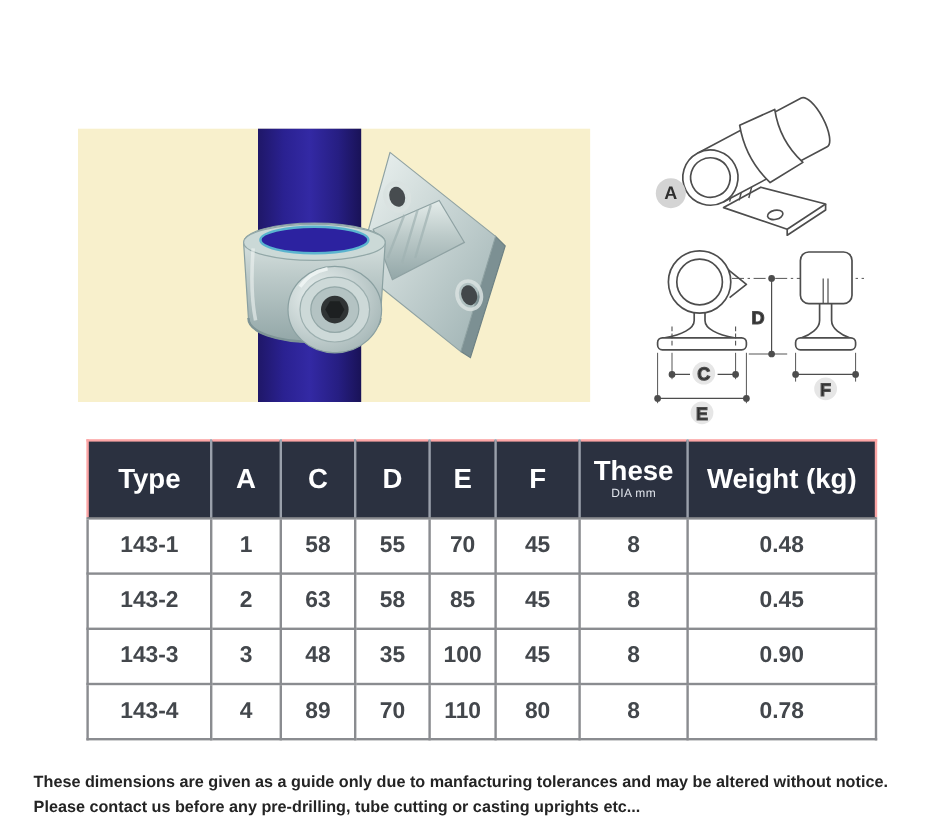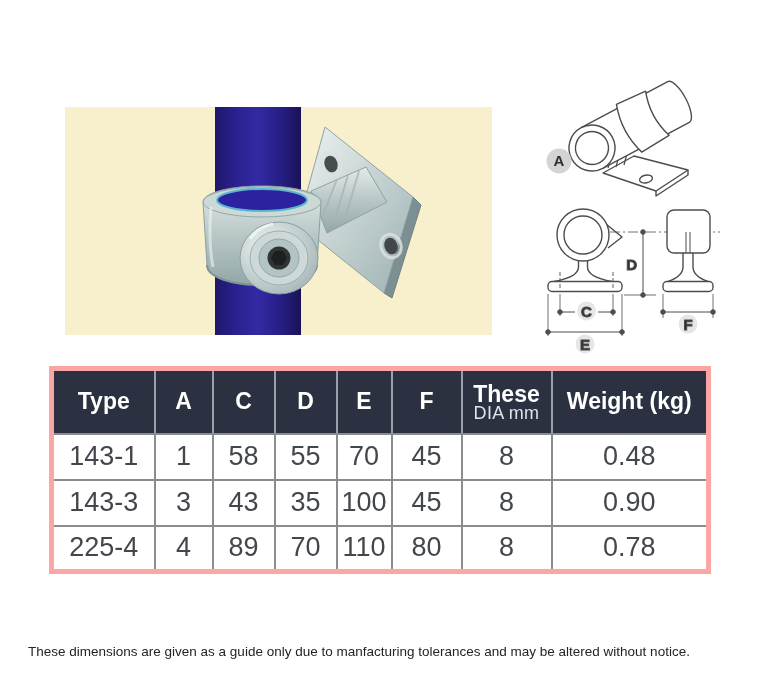--- a/index.html
+++ b/index.html
@@ -13,46 +13,46 @@
   .photo { position:absolute; left:65px; top:107px; width:427px; height:228px; }
   .photo svg { display:block; }
 
   
   .drawing { position:absolute; left:530px; top:70px; width:248px; height:292px; }
   .drawing svg { display:block; }
   .dim-label { font-family:"Liberation Sans", sans-serif; font-size:15px; font-weight:bold; fill:#2e2e2e; }
 
   
   table.spec {
-    position:absolute; left:49px; top:366px; width:657px;
+    position:absolute; left:72px; top:366px; width:657px;
     border-collapse:collapse; table-layout:fixed;
-    border:5px solid #fca5a5;
+    border:2px solid #fca5a5;
   }
   table.spec th {
     height:65px; background:#2b3140; color:#ffffff;
     font-size:23px; font-weight:bold; text-align:center; vertical-align:middle;
     border-right:2px solid #9aa0ab; border-bottom:2px solid #8a8c90;
   }
   table.spec th:last-child { border-right:none; }
   table.spec th .sub {
-    display:block; font-size:18px; font-weight:normal; color:#dfe3ea;
+    display:block; font-size:10px; font-weight:normal; color:#dfe3ea;
     line-height:13px; margin-top:1px; letter-spacing:.3px;
   }
   table.spec th .main { display:block; line-height:23px; }
   table.spec td {
     height:46px; background:#ffffff;
     border:2px solid #8a8c90;
-    font-size:27px; font-weight:400; color:#43474c;
+    font-size:19px; font-weight:700; color:#43474c;
     text-align:center; vertical-align:middle;
   }
 
   
   .footer {
     position:absolute; left:28px; top:641px; width:740px;
-    font-size:13.5px; line-height:21px; color:#242424;
+    font-size:13.5px; line-height:21px; color:#242424;font-weight:bold;
   }
 </style>
 </head>
 <body>
 
 <div class="page">
 
   <div class="photo">
     <svg width="427" height="228" viewBox="0 0 427 228">
       <defs>
@@ -243,39 +243,50 @@
         <td>143-1</td>
         <td>1</td>
         <td>58</td>
         <td>55</td>
         <td>70</td>
         <td>45</td>
         <td>8</td>
         <td>0.48</td>
       </tr>
       <tr>
+        <td>143-2</td>
+        <td>2</td>
+        <td>63</td>
+        <td>58</td>
+        <td>85</td>
+        <td>45</td>
+        <td>8</td>
+        <td>0.45</td>
+      </tr>
+      <tr>
         <td>143-3</td>
         <td>3</td>
-        <td>43</td>
+        <td>48</td>
         <td>35</td>
         <td>100</td>
         <td>45</td>
         <td>8</td>
         <td>0.90</td>
       </tr>
       <tr>
-        <td>225-4</td>
+        <td>143-4</td>
         <td>4</td>
         <td>89</td>
         <td>70</td>
         <td>110</td>
         <td>80</td>
         <td>8</td>
         <td>0.78</td>
       </tr>
     </tbody>
   </table>
 
   <div class="footer">
     <div>These dimensions are given as a guide only due to manfacturing tolerances and may be altered without notice.</div>
+    <div>Please contact us before any pre-drilling, tube cutting or casting uprights etc...</div>
   </div>
 
 </div>
 
 </body></html>

